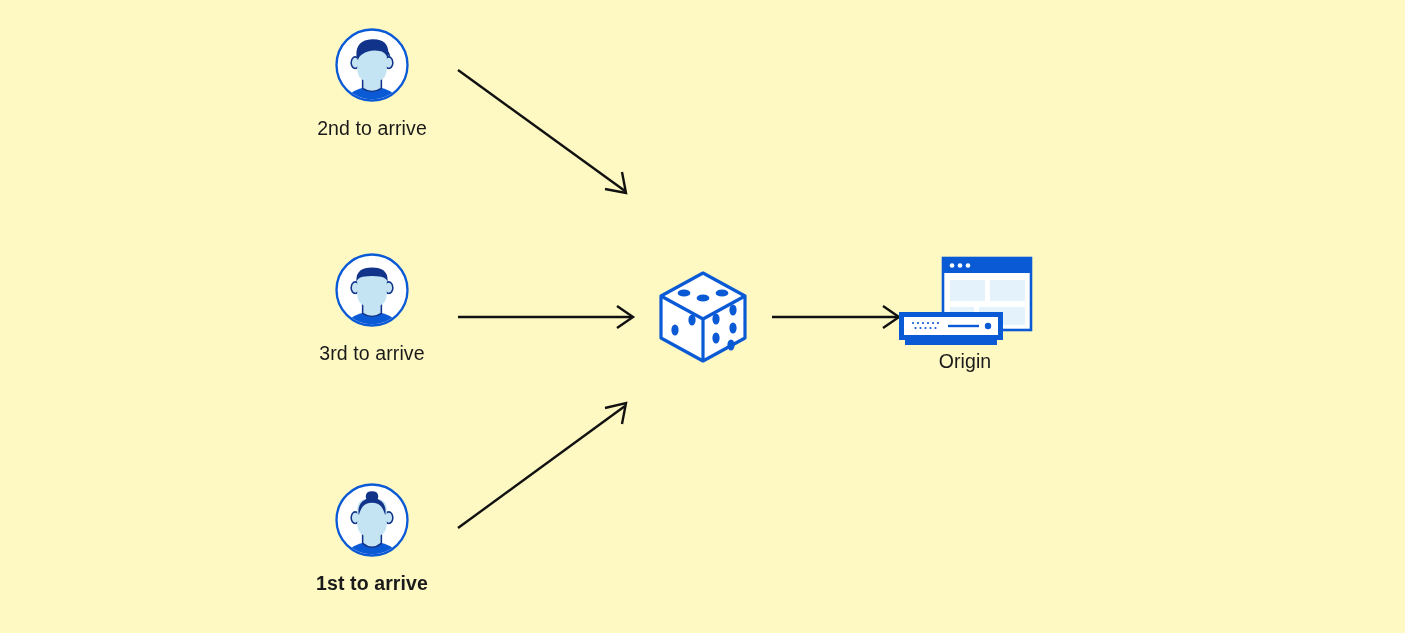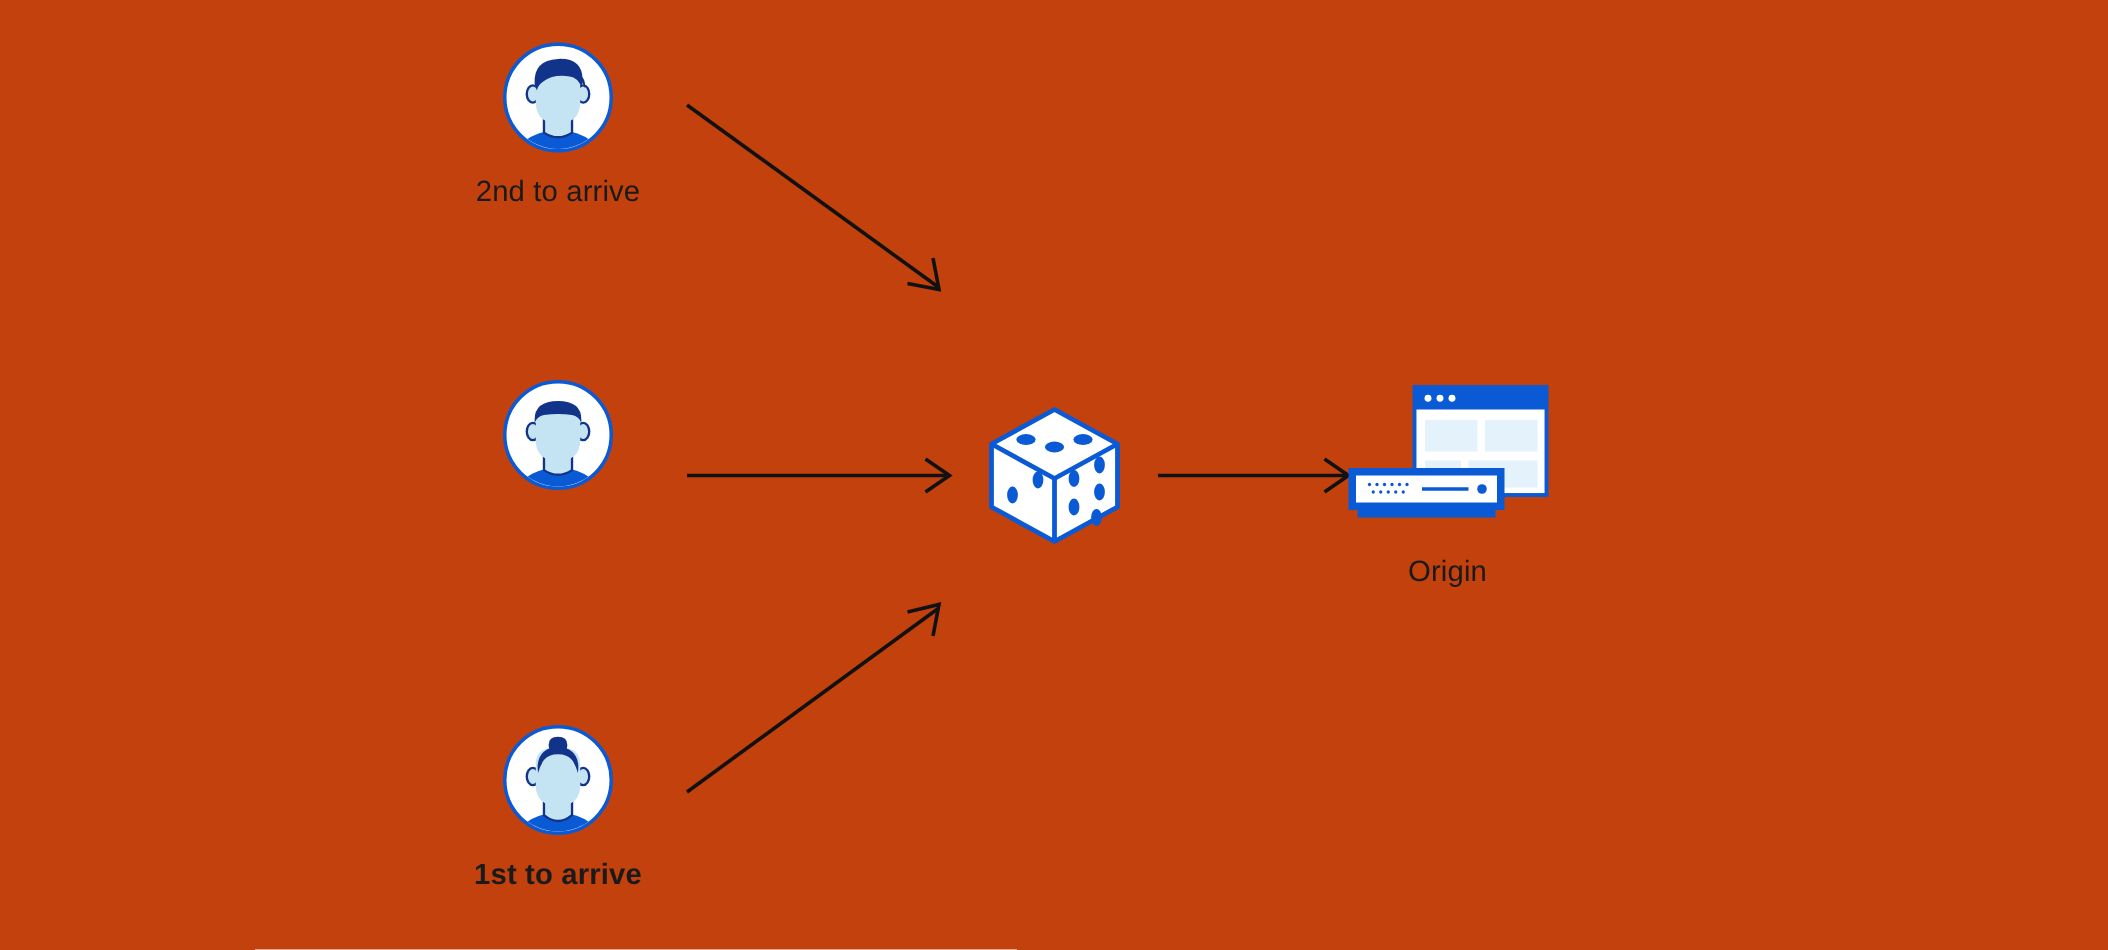--- a/index.html
+++ b/index.html
@@ -9,21 +9,21 @@
     background: #ffffff;
   }
   body {
     font-family: "Liberation Sans", sans-serif;
     -webkit-font-smoothing: antialiased;
   }
   #canvas {
     position: relative;
     width: 1405px;
     height: 633px;
-    background: #c2410c;
+    background: #fef9c3;
     overflow: hidden;
   }
   .node {
     position: absolute;
   }
   .avatar-node {
     width: 160px;
     text-align: center;
   }
   .avatar-wrap {
@@ -49,21 +49,20 @@
     width: 170px;
     text-align: center;
   }
   .origin-wrap {
     width: 140px;
     height: 100px;
     margin: 0 auto;
     position: relative;
   }
   .origin-node .node-label {
-    margin-top: 20px;
   }
   .arrow-layer {
     position: absolute;
     left: 0;
     top: 0;
     width: 1405px;
     height: 633px;
     pointer-events: none;
   }
 </style>
@@ -138,20 +137,21 @@
           <ellipse cx="50" cy="112" rx="42" ry="34" fill="#0a5ad6"></ellipse>
           <path d="M38 62 h24 v18 q-12 8 -24 0 z" fill="#c5e4f3" stroke="#11348a" stroke-width="2"></path>
           <ellipse cx="28.5" cy="47" rx="5.2" ry="7.4" fill="#c5e4f3" stroke="#11348a" stroke-width="2"></ellipse>
           <ellipse cx="71.5" cy="47" rx="5.2" ry="7.4" fill="#c5e4f3" stroke="#11348a" stroke-width="2"></ellipse>
           <path d="M31 36 q0 -14 19 -14 q19 0 19 14 l0 18 q0 18 -19 18 q-19 0 -19 -18 z" fill="#c5e4f3"></path>
 
           <path d="M30 37 q0 -16 20 -16 q20 0 20 16 l0 3 q-2 -6 -8 -7 q-12 -2 -24 0 q-6 1 -8 7 z" fill="#11348a"></path>
         </g>
       </svg>
     </div>
+    <div class="node-label">3rd to arrive</div>
   </div>
 
   <div class="node avatar-node" style="left:292px; top:481px;font-weight:bold;">
     <div class="avatar-wrap">
       <svg viewBox="0 0 100 100" width="78" height="78" xmlns="http://www.w3.org/2000/svg">
         <defs>
           <clipPath id="clipAv3">
               <circle cx="50" cy="50" r="44"></circle>
             </clipPath>
         </defs>

